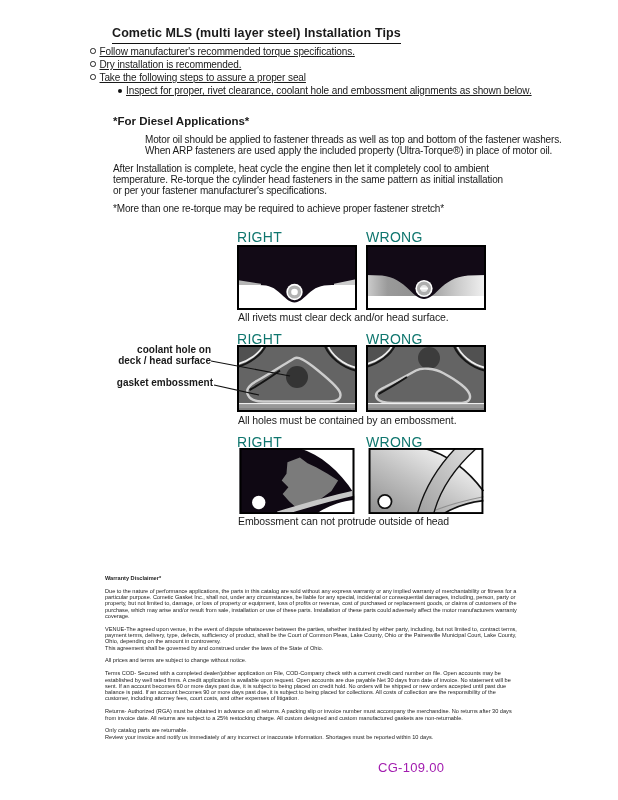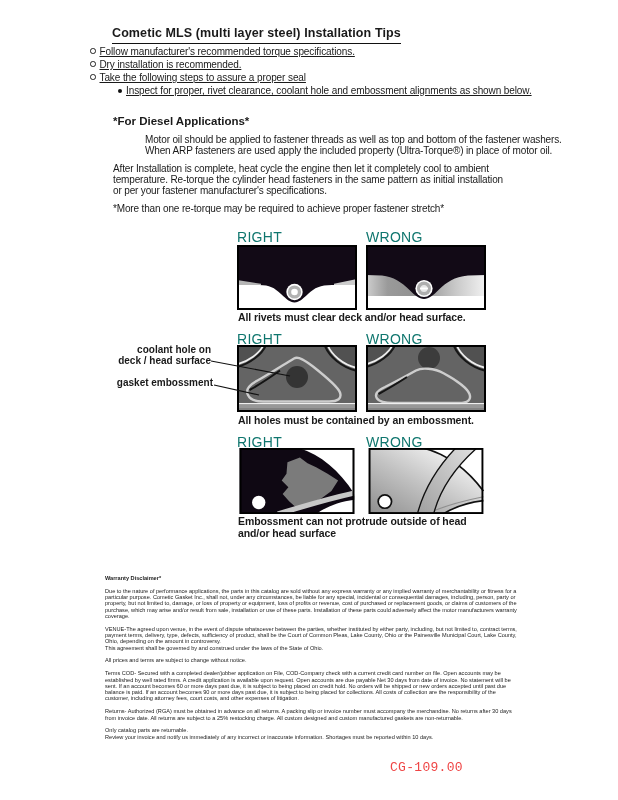--- a/index.html
+++ b/index.html
@@ -16,30 +16,30 @@
   .ring{display:inline-block;width:3.5px;height:3.5px;border:1px solid #222;border-radius:50%;
         margin-right:4px;vertical-align:1.5px;}
   .dot{display:inline-block;width:4px;height:4px;background:#111;border-radius:50%;
        margin-right:4px;vertical-align:1px;}
 
   .diesel-h{left:113px;top:115px;font-size:11.5px;font-weight:bold;white-space:nowrap;}
   .d-para{left:113px;font-size:10px;letter-spacing:-0.15px;line-height:11px;white-space:nowrap;}
   .d-note{left:113px;top:203px;font-size:10px;letter-spacing:-0.15px;white-space:nowrap;}
 
   .dg-label{width:120px;text-align:left;font-size:14px;letter-spacing:0.3px;color:#0f766e;white-space:nowrap;}
-  .dg-cap{font-size:10.5px;font-weight:bold;letter-spacing:-0.1px;white-space:nowrap;line-height:11.5px;}
+  .dg-cap{font-size:10.5px;font-weight:normal;letter-spacing:-0.1px;white-space:nowrap;line-height:11.5px;}
   .dg-box{display:block;}
   .ann{font-size:10px;font-weight:bold;text-align:right;line-height:11px;white-space:nowrap;}
 
   .legal{left:105px;top:575px;width:414px;font-size:5.6px;line-height:6.3px;color:#232323;
          letter-spacing:0;}
   .legal .lh{font-weight:bold;margin-bottom:6.5px;}
   .legal .lp{margin-bottom:6.5px;}
 
-  .footer{left:390px;top:760px;font-size:13px;color:#ef4444;letter-spacing:0.3px;white-space:nowrap;font-family:Liberation Mono, monospace;}
+  .footer{left:378px;top:760px;font-size:13px;color:#a21caf;letter-spacing:0.3px;white-space:nowrap;}
   svg{display:block;}
   .overlay{pointer-events:none;z-index:5;}
 </style>
 </head>
 <body>
 
 <div id="page">
 
   <div class="abs title">Cometic MLS (multi layer steel) Installation Tips</div>
 
@@ -181,21 +181,20 @@
     <path d="M57,0 C82,6.5 102,21 120,45" stroke="#101010" stroke-width="1.8" fill="none"></path>
     <path d="M78,69 L120,69 L120,55 C103,57 89,62 78,69 Z" fill="#ffffff"></path>
     <path d="M78,69 C89,62 103,57 120,55" stroke="#101010" stroke-width="1.8" fill="none"></path>
     <path d="M91,0 C73,19 58,42 51,69 L68,69 C74,45 90,21 112,1 L112,0 Z" fill="url(#g4)" stroke="#101010" stroke-width="1.4"></path>
     <circle cx="17" cy="56" r="7" fill="#ffffff" stroke="#101010" stroke-width="1.8"></circle>
     <rect x="1" y="1" width="118" height="67" fill="none" stroke="#000000" stroke-width="2"></rect>
   </svg>
 
   <div class="abs dg-cap" style="left:238px;top:516px;">
     <div>Embossment can not protrude outside of head</div>
-    <div>and/or head surface</div>
   </div>
 
   <div class="abs legal">
     <div class="lh">Warranty Disclaimer*</div>
     <div class="lp">Due to the nature of performance applications, the parts in this catalog are sold without any express warranty or any implied warranty of merchantability or fitness for a particular purpose.  Cometic Gasket Inc., shall not, under any circumstances, be liable for any special, incidental or consequential damages, including, person, party or property, but not limited to, damage, or loss of property or equipment, loss of profits or revenue, cost of purchased or replacement goods, or claims of customers of the purchase, which may arise and/or result from sale, installation or use of these parts.  Installation of these parts could adversely affect the motor manufacturers warranty coverage.</div>
     <div class="lp">
       <div>VENUE-The agreed upon venue, in the event of dispute whatsoever between the parties, whether instituted by either party, including, but not limited to, contract terms, payment terms, delivery, type, defects, sufficiency of product, shall be the Court of Common Pleas, Lake County, Ohio or the Painesville Municipal Court, Lake County, Ohio, depending on the amount in controversy.</div>
       <div>This agreement shall be governed by and construed under the laws of the State of Ohio.</div>
     </div>
     <div class="lp">All prices and terms are subject to change without notice.</div>

